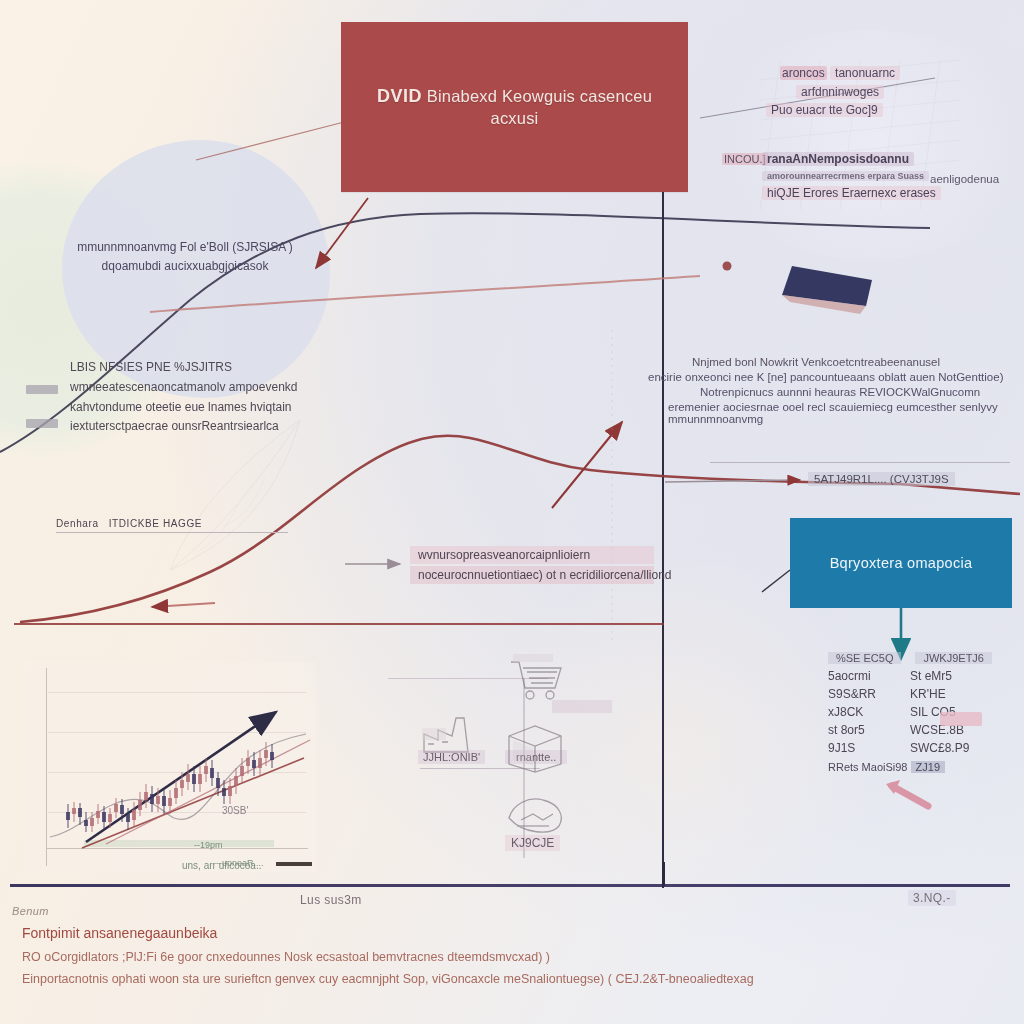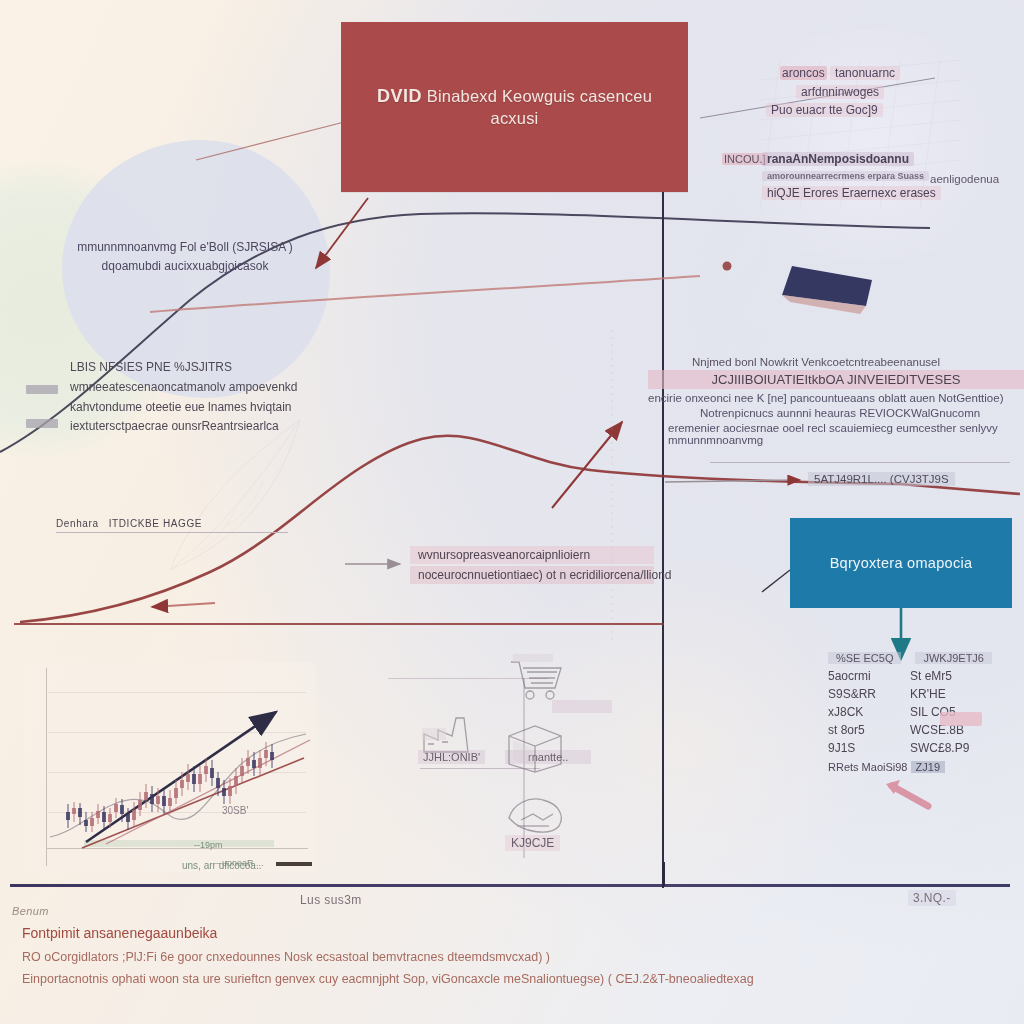--- a/index.html
+++ b/index.html
@@ -151,21 +151,21 @@
   #data-table .foot .bx{background:rgba(174,180,200,.65);padding:0 5px;}
   #tbl-swatch{position:absolute;left:940px;top:712px;width:42px;height:14px;background:rgba(230,186,198,.8);border-radius:2px;}
 
   
   #footer{position:absolute;left:22px;top:925px;width:760px;}
   #footer .f-title{color:#a2493f;font-size:14px;margin-bottom:6px;}
   #footer .f-line{color:#a86a5e;font-size:12.5px;line-height:1.75;white-space:nowrap;}
 
   
   .sketch{position:absolute;opacity:.55;}
-  #icon-label-a{position:absolute;left:505px;top:750px;font-size:11px;color:#6a5e6c;background:rgba(205,186,206,.35);padding:1px 23px;}
+  #icon-label-a{position:absolute;left:505px;top:750px;font-size:11px;color:#6a5e6c;background:rgba(205,186,206,.35);padding:1px 11px;}
   #icon-label-b{position:absolute;left:418px;top:750px;font-size:11px;color:#6a5e6c;background:rgba(205,186,206,.35);padding:1px 5px;}
   #icon-label-c{position:absolute;left:505px;top:835px;font-size:12px;color:#6a5e6c;background:rgba(226,192,203,.35);padding:1px 6px;}
   #icon-rule{position:absolute;left:420px;top:768px;width:120px;height:1px;background:#c5bcc6;}
   #icon-connector{position:absolute;left:523px;top:678px;width:2px;height:180px;background:rgba(150,140,155,.35);}
   #icon-hline{position:absolute;left:388px;top:678px;width:160px;height:1px;background:#cec4cd;}
   #icon-chip{position:absolute;left:552px;top:700px;width:60px;height:13px;background:rgba(218,200,214,.5);}
 
   
   #mini-chart{
     position:absolute;left:24px;top:662px;width:292px;height:210px;
@@ -337,21 +337,20 @@
     <div class="rule"></div>
   </div>
 
   <div id="center-callout">
     <div class="l2">wvnursopreasveanorcaipnlioiern</div>
     <div class="l3">noceurocnnuetiontiaec) ot n ecridiliorcena/lliond</div>
   </div>
 
   <div id="right-callout">
     <div class="r1">Nnjmed bonl Nowkrit Venkcoetcntreabeenanusel</div>
-    <div class="r2">JCJIIIBOIUATIEItkbOA JINVEIEDITVESES</div>
     <div class="r3">encirie onxeonci nee K [ne] pancountueaans oblatt auen NotGenttioe)</div>
     <div class="r4">Notrenpicnucs aunnni heauras REVIOCKWalGnucomn</div>
     <div class="r5">eremenier aociesrnae ooel recl scauiemiecg eumcesther senlyvy mmunnmnoanvmg</div>
   </div>
   <div id="right-rule"></div>
   <div id="right-small-label">5ATJ49R1L.... (CVJ3TJ9S</div>
 
   <div id="blue-box">
     <div id="blue-box-text">Bqryoxtera omapocia</div>
   </div>

